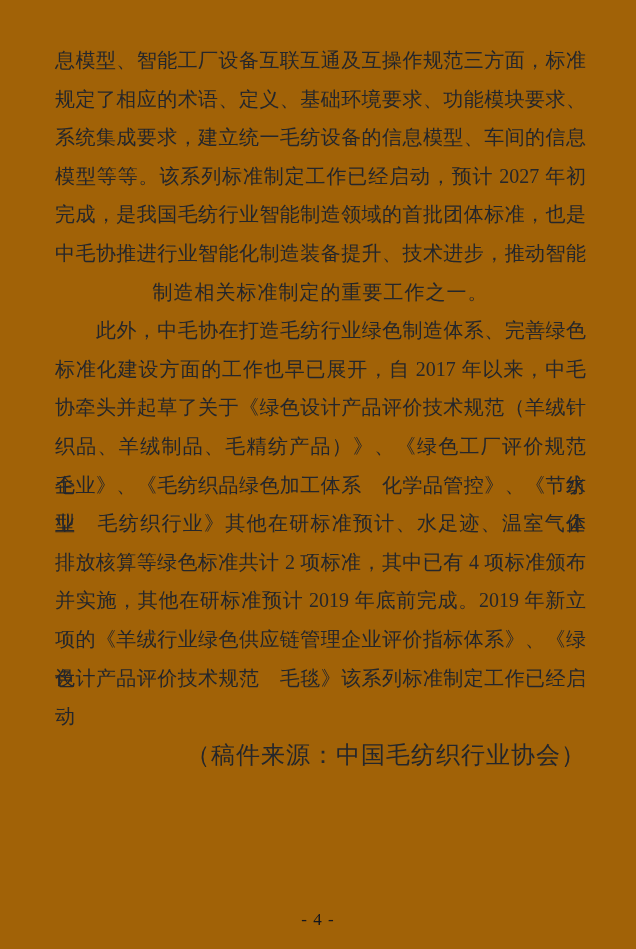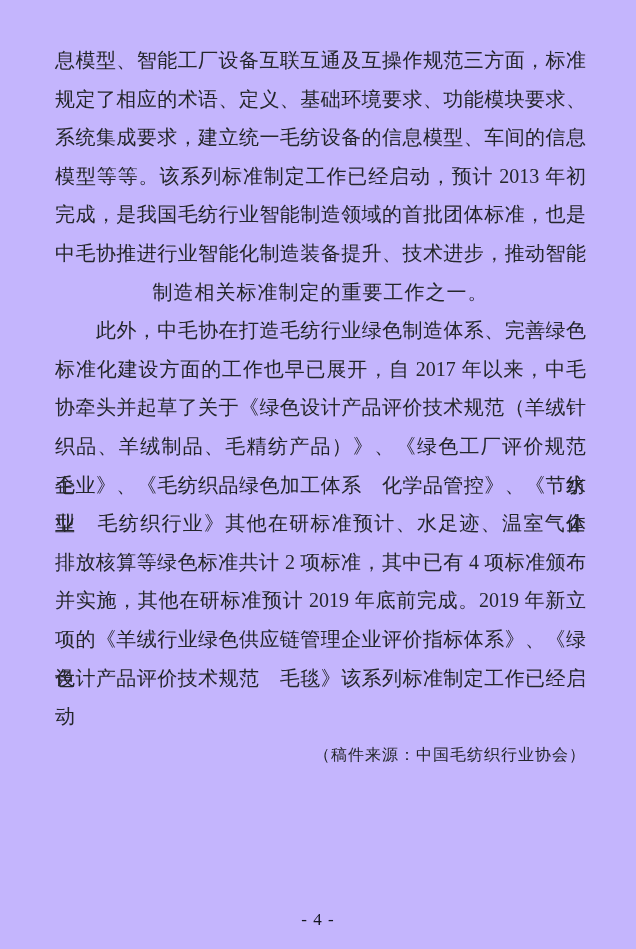--- a/index.html
+++ b/index.html
@@ -4,21 +4,21 @@
 <style>
   html, body {
     margin: 0;
     padding: 0;
     background: #ffffff;
   }
   .page {
     position: relative;
     width: 636px;
     height: 949px;
-    background: #c4b5fd;
+    background: #a16207;
     overflow: hidden;
     font-family: "Liberation Serif", "DejaVu Serif", serif;
     color: #24262b;
   }
   .text-block {
     position: absolute;
     left: 55px;
     top: 41px;
     width: 531px;
   }
@@ -41,21 +41,21 @@
   .line.indent {
     padding-left: 41px;
   }
   .attribution {
     position: absolute;
     left: 55px;
     top: 736px;
     width: 531px;
     height: 38.6px;
     line-height: 38.6px;
-    font-size: 16px;
+    font-size: 24px;
     text-align: right;
     letter-spacing: 1px;
     color: #24262b;
   }
   .page-number {
     position: absolute;
     left: 0;
     top: 905px;
     width: 100%;
     height: 30px;
@@ -68,21 +68,21 @@
 </style>
 </head>
 <body>
 
 <div class="page">
   <div class="text-block">
 
   <div class="line justify">息模型、智能工厂设备互联互通及互操作规范三方面，标准</div>
       <div class="line justify">规定了相应的术语、定义、基础环境要求、功能模块要求、</div>
       <div class="line justify">系统集成要求，建立统一毛纺设备的信息模型、车间的信息</div>
-      <div class="line justify">模型等等。该系列标准制定工作已经启动，预计 2013 年初</div>
+      <div class="line justify">模型等等。该系列标准制定工作已经启动，预计 2027 年初</div>
       <div class="line justify">完成，是我国毛纺行业智能制造领域的首批团体标准，也是</div>
       <div class="line justify">中毛协推进行业智能化制造装备提升、技术进步，推动智能</div>
       <div class="line left">制造相关标准制定的重要工作之一。</div>
       <div class="line justify indent">此外，中毛协在打造毛纺行业绿色制造体系、完善绿色</div>
       <div class="line justify">标准化建设方面的工作也早已展开，自 2017 年以来，中毛</div>
       <div class="line justify">协牵头并起草了关于《绿色设计产品评价技术规范（羊绒针</div>
       <div class="line justify">织品、羊绒制品、毛精纺产品）》、《绿色工厂评价规范　毛纺</div>
       <div class="line justify">企业》、《毛纺织品绿色加工体系　化学品管控》、《节水型企</div>
       <div class="line justify">业　毛纺织行业》其他在研标准预计、水足迹、温室气体</div>
       <div class="line justify">排放核算等绿色标准共计 2 项标准，其中已有 4 项标准颁布</div>

